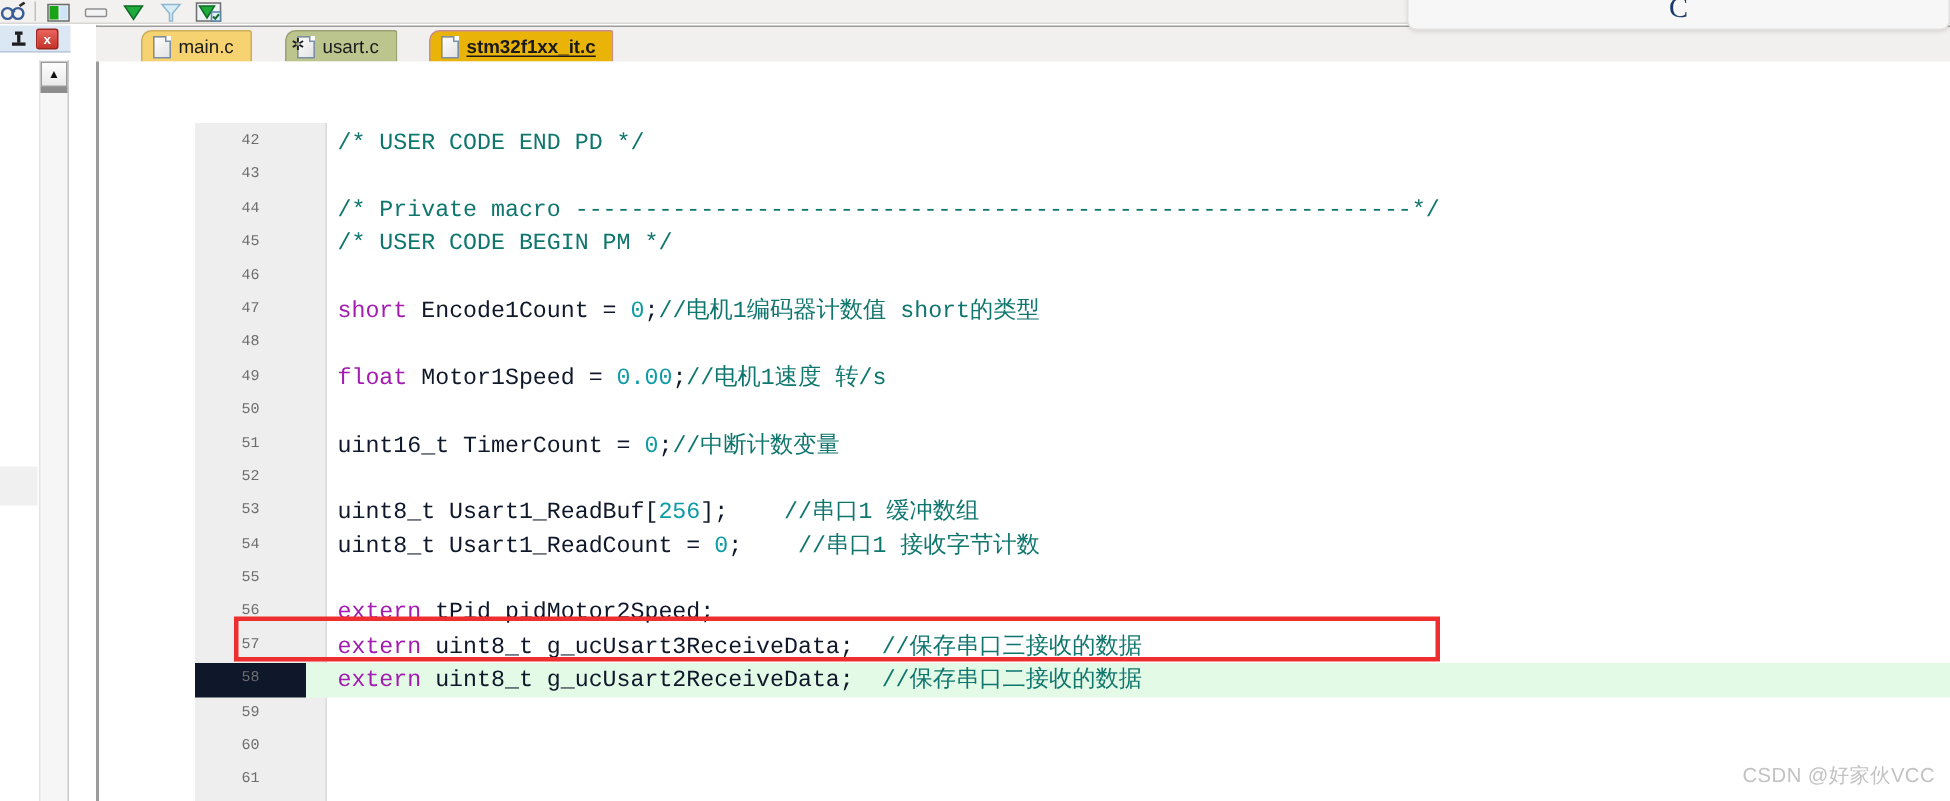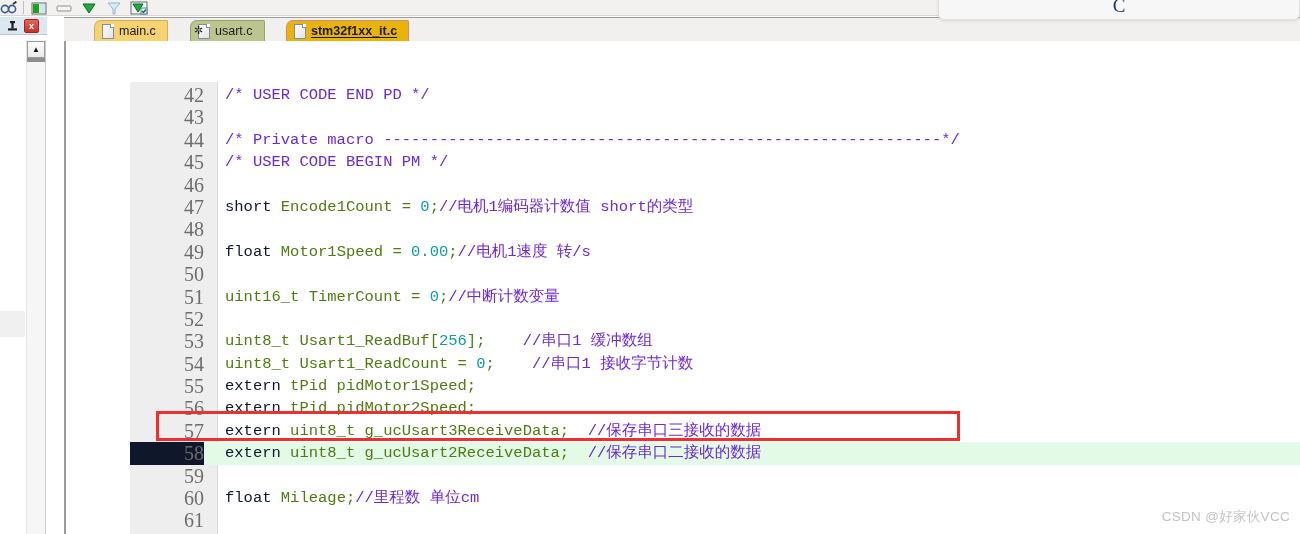--- a/index.html
+++ b/index.html
@@ -207,37 +207,37 @@
     height: 22.4px;
     line-height: 22.4px;
     white-space: pre;
     font-family: "Liberation Mono", "DejaVu Sans Mono", monospace;
     font-size: 15.5px;
   }
   .ln {
     position: absolute;
     left: 0; top: 0;
     width: 74px;
-    text-align: right;
+    text-align: center;
     color: #6d6d6d;
-    font-family: Liberation Serif, serif;
-    font-size: 20px;
+    font-family: Liberation Mono, monospace;
+    font-size: 10px;
   }
   .code {
     position: absolute;
     left: 95px; top: 0;
     white-space: pre;
   }
   .row.hl { background: #e3fae6; }
   .row.hl .ln { background: #0f172a; }
 
-  .k  { color: #0f172a; }          
+  .k  { color: #a21caf; }          
   .n  { color: #0f9ba5; }          
-  .c  { color: #6d28d9; margin-top: 33px; }          
-  .p  { color: #4d7c0f; }          
+  .c  { color: #0f766e; margin-top: 33px; }          
+  .p  { color: #0f172a; }          
 
   
   #red-box {
     position: absolute;
     left: 156px; top: 411px;
     width: 804px; height: 30px;
     border: 3px solid #ef2f2f;
     box-sizing: border-box;
     pointer-events: none;
   }
@@ -360,26 +360,26 @@
       <div class="row"><span class="ln">45</span><span class="code"><span class="c">/* USER CODE BEGIN PM */</span></span></div>
       <div class="row"><span class="ln">46</span><span class="code"></span></div>
       <div class="row"><span class="ln">47</span><span class="code"><span class="k">short</span><span class="p"> Encode1Count = </span><span class="n">0</span><span class="p">;</span><span class="c">//电机1编码器计数值 short的类型</span></span></div>
       <div class="row"><span class="ln">48</span></div>
       <div class="row"><span class="ln">49</span><span class="code"><span class="k">float</span><span class="p"> Motor1Speed = </span><span class="n">0.00</span><span class="p">;</span><span class="c">//电机1速度 转/s</span></span></div>
       <div class="row"><span class="ln">50</span></div>
       <div class="row"><span class="ln">51</span><span class="code"><span class="p">uint16_t TimerCount = </span><span class="n">0</span><span class="p">;</span><span class="c">//中断计数变量</span></span></div>
       <div class="row"><span class="ln">52</span><span class="code"></span></div>
       <div class="row"><span class="ln">53</span><span class="code"><span class="p">uint8_t Usart1_ReadBuf[</span><span class="n">256</span><span class="p">];    </span><span class="c">//串口1 缓冲数组</span></span></div>
       <div class="row"><span class="ln">54</span><span class="code"><span class="p">uint8_t Usart1_ReadCount = </span><span class="n">0</span><span class="p">;    </span><span class="c">//串口1 接收字节计数</span></span></div>
-      <div class="row"><span class="ln">55</span><span class="code"><span class="k">extern</span><span class="p"> tPid pidMotor1Speed;</span></span></div>
+      <div class="row"><span class="ln">55</span></div>
       <div class="row"><span class="ln">56</span><span class="code"><span class="k">extern</span><span class="p"> tPid pidMotor2Speed;</span></span></div>
       <div class="row"><span class="ln">57</span><span class="code"><span class="k">extern</span><span class="p"> uint8_t g_ucUsart3ReceiveData;  </span><span class="c">//保存串口三接收的数据</span></span></div>
       <div class="row hl"><span class="ln">58</span><span class="code"><span class="k">extern</span><span class="p"> uint8_t g_ucUsart2ReceiveData;  </span><span class="c">//保存串口二接收的数据</span></span></div>
       <div class="row"><span class="ln">59</span><span class="code"></span></div>
-      <div class="row"><span class="ln">60</span><span class="code"><span class="k">float</span><span class="p"> Mileage;</span><span class="c">//里程数 单位cm</span></span></div>
+      <div class="row"><span class="ln">60</span></div>
       <div class="row"><span class="ln">61</span><span class="code"></span></div>
       <div class="row"><span class="ln">62</span><span class="code"><span class="k">extern</span><span class="p"> tPid pidMPU6050YawMovement;  </span><span class="c">//利用6050偏航角 进行姿态控制的PID参数</span></span></div>
     </div>
 </div>
 <div id="code-left-border"></div>
 
 <div id="hl-band"></div>
 <div id="red-box"></div>
 
 <div id="overlay-panel"></div>

